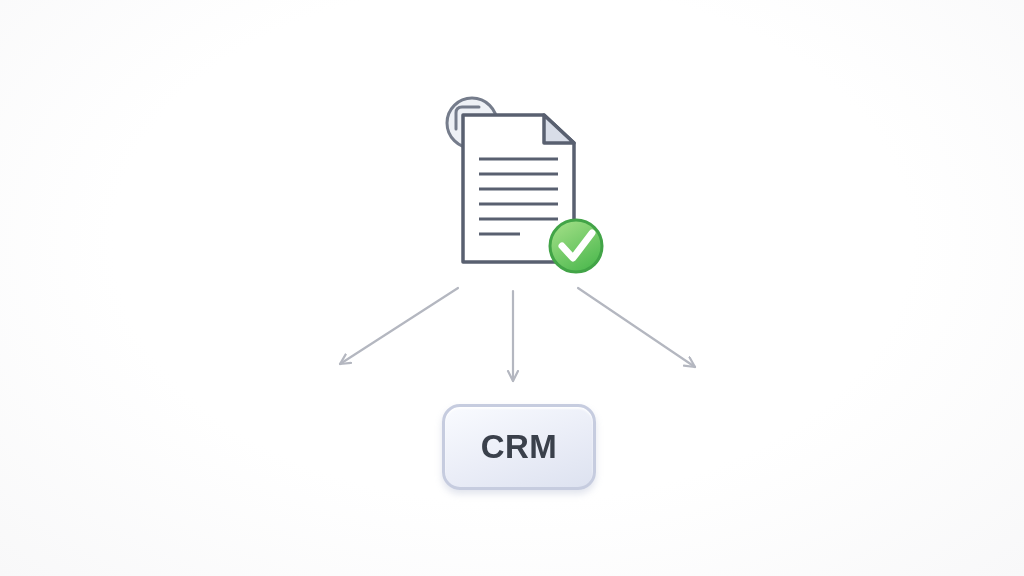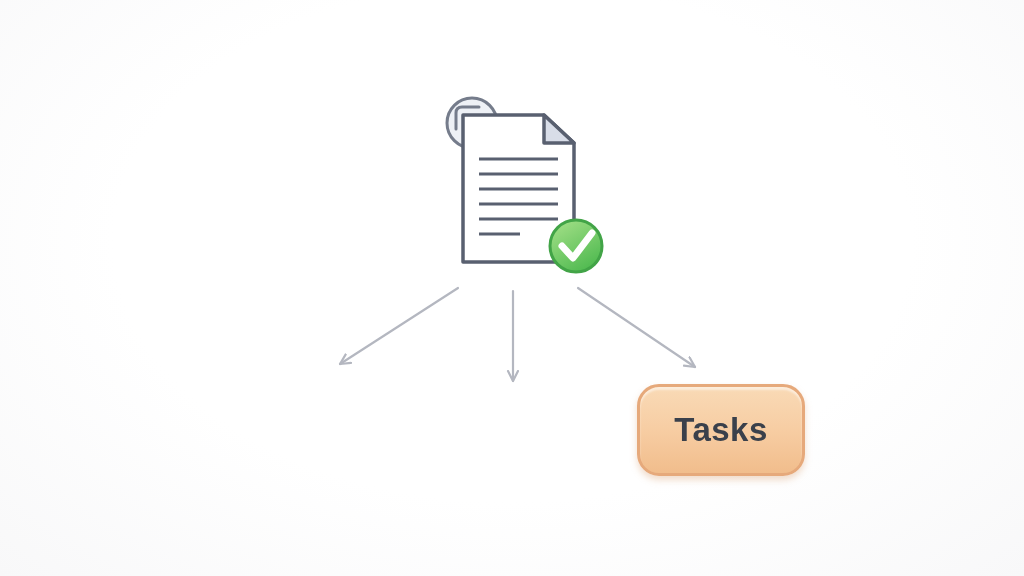--- a/index.html
+++ b/index.html
@@ -106,17 +106,17 @@
         <path d="M1 1 L11 6 L1 11" fill="none" stroke="#b4b7c0" stroke-width="2.2" stroke-linecap="round" stroke-linejoin="round"></path>
       </marker>
     </defs>
     <g stroke="#b4b7c0" stroke-width="2.2" stroke-linecap="round">
       <line x1="138" y1="8" x2="20" y2="84" marker-end="url(#arrowHead)"></line>
       <line x1="193" y1="11" x2="193" y2="101" marker-end="url(#arrowHead)"></line>
       <line x1="258" y1="8" x2="375" y2="87" marker-end="url(#arrowHead)"></line>
     </g>
   </svg>
 
-  <div class="node node-tasks">
-    <span class="node-label">Tasks</span>
+  <div class="node node-crm">
+    <span class="node-label">CRM</span>
   </div>
 
 </div>
 
 </body></html>

